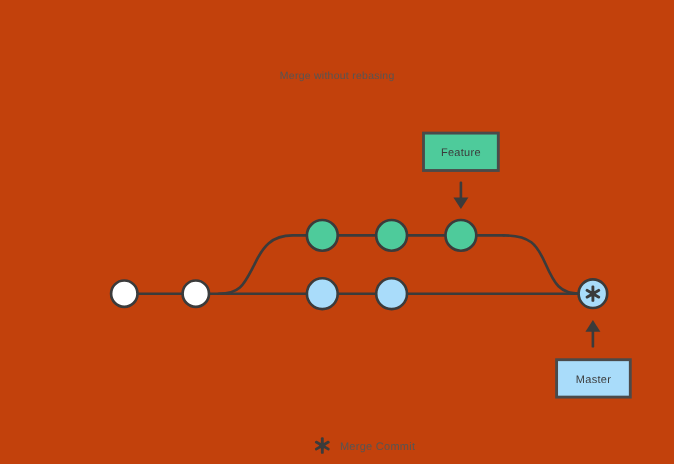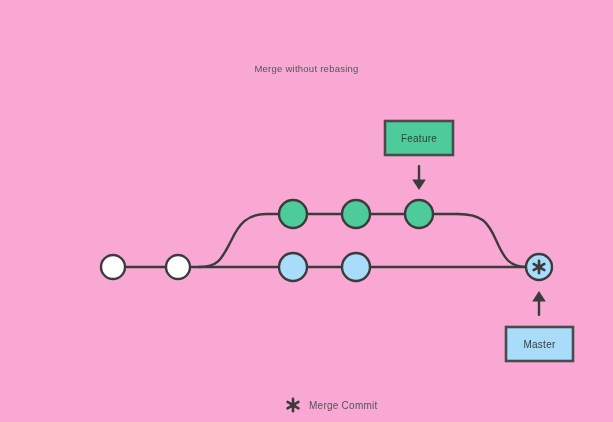--- a/index.html
+++ b/index.html
@@ -13,21 +13,21 @@
     font-family: "Liberation Sans", sans-serif;
     overflow: hidden;
     position: relative;
   }
   #diagram-root {
     position: absolute;
     left: 0;
     top: 0;
     width: 613px;
     height: 422px;
-    background: #f9a8d4;
+    background: #c2410c;
   }
   svg.canvas {
     position: absolute;
     left: 0;
     top: 0;
     width: 613px;
     height: 422px;
     display: block;
   }
   .title-text {

